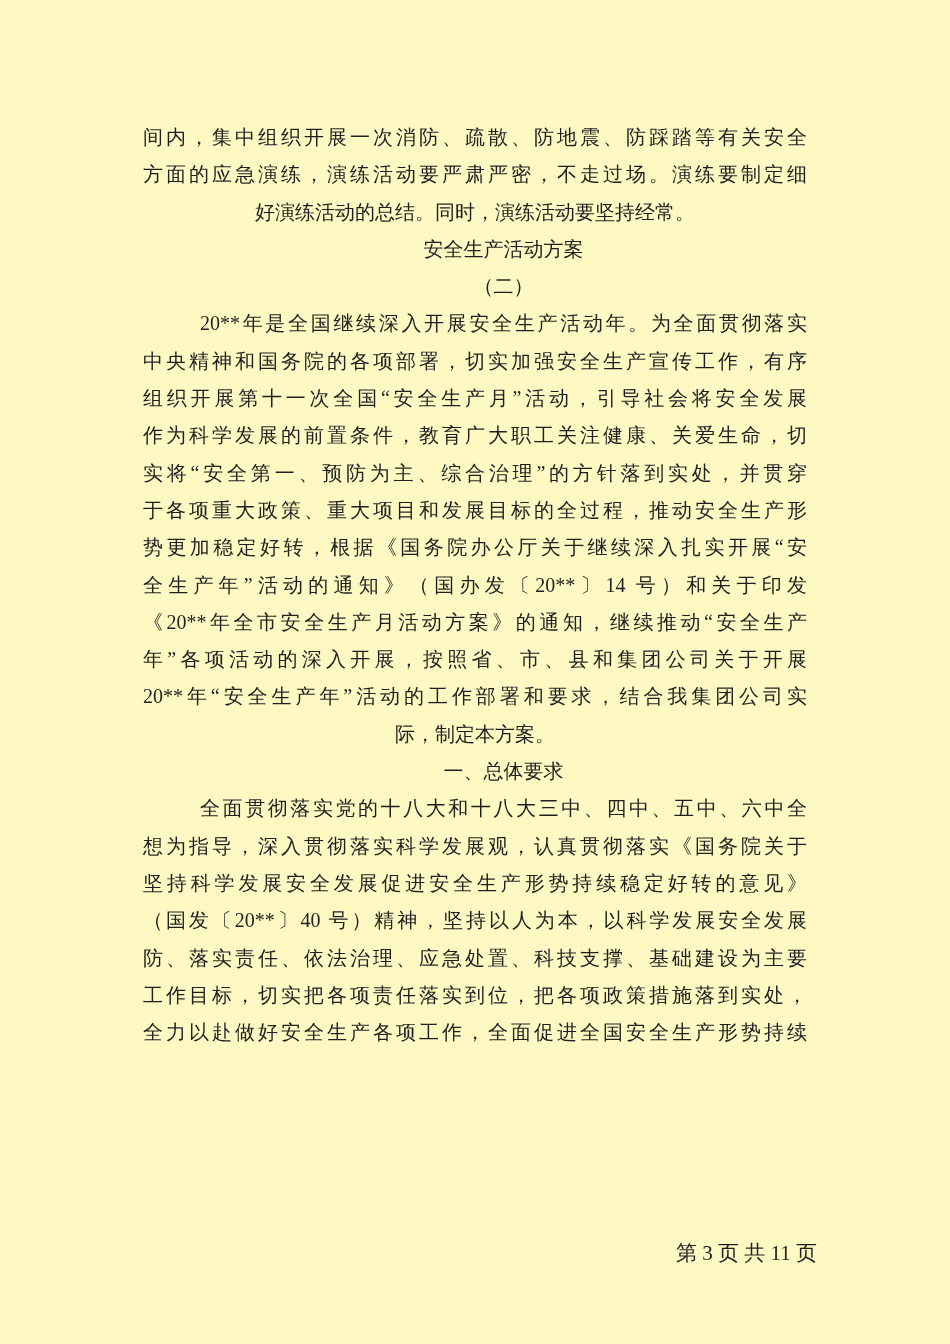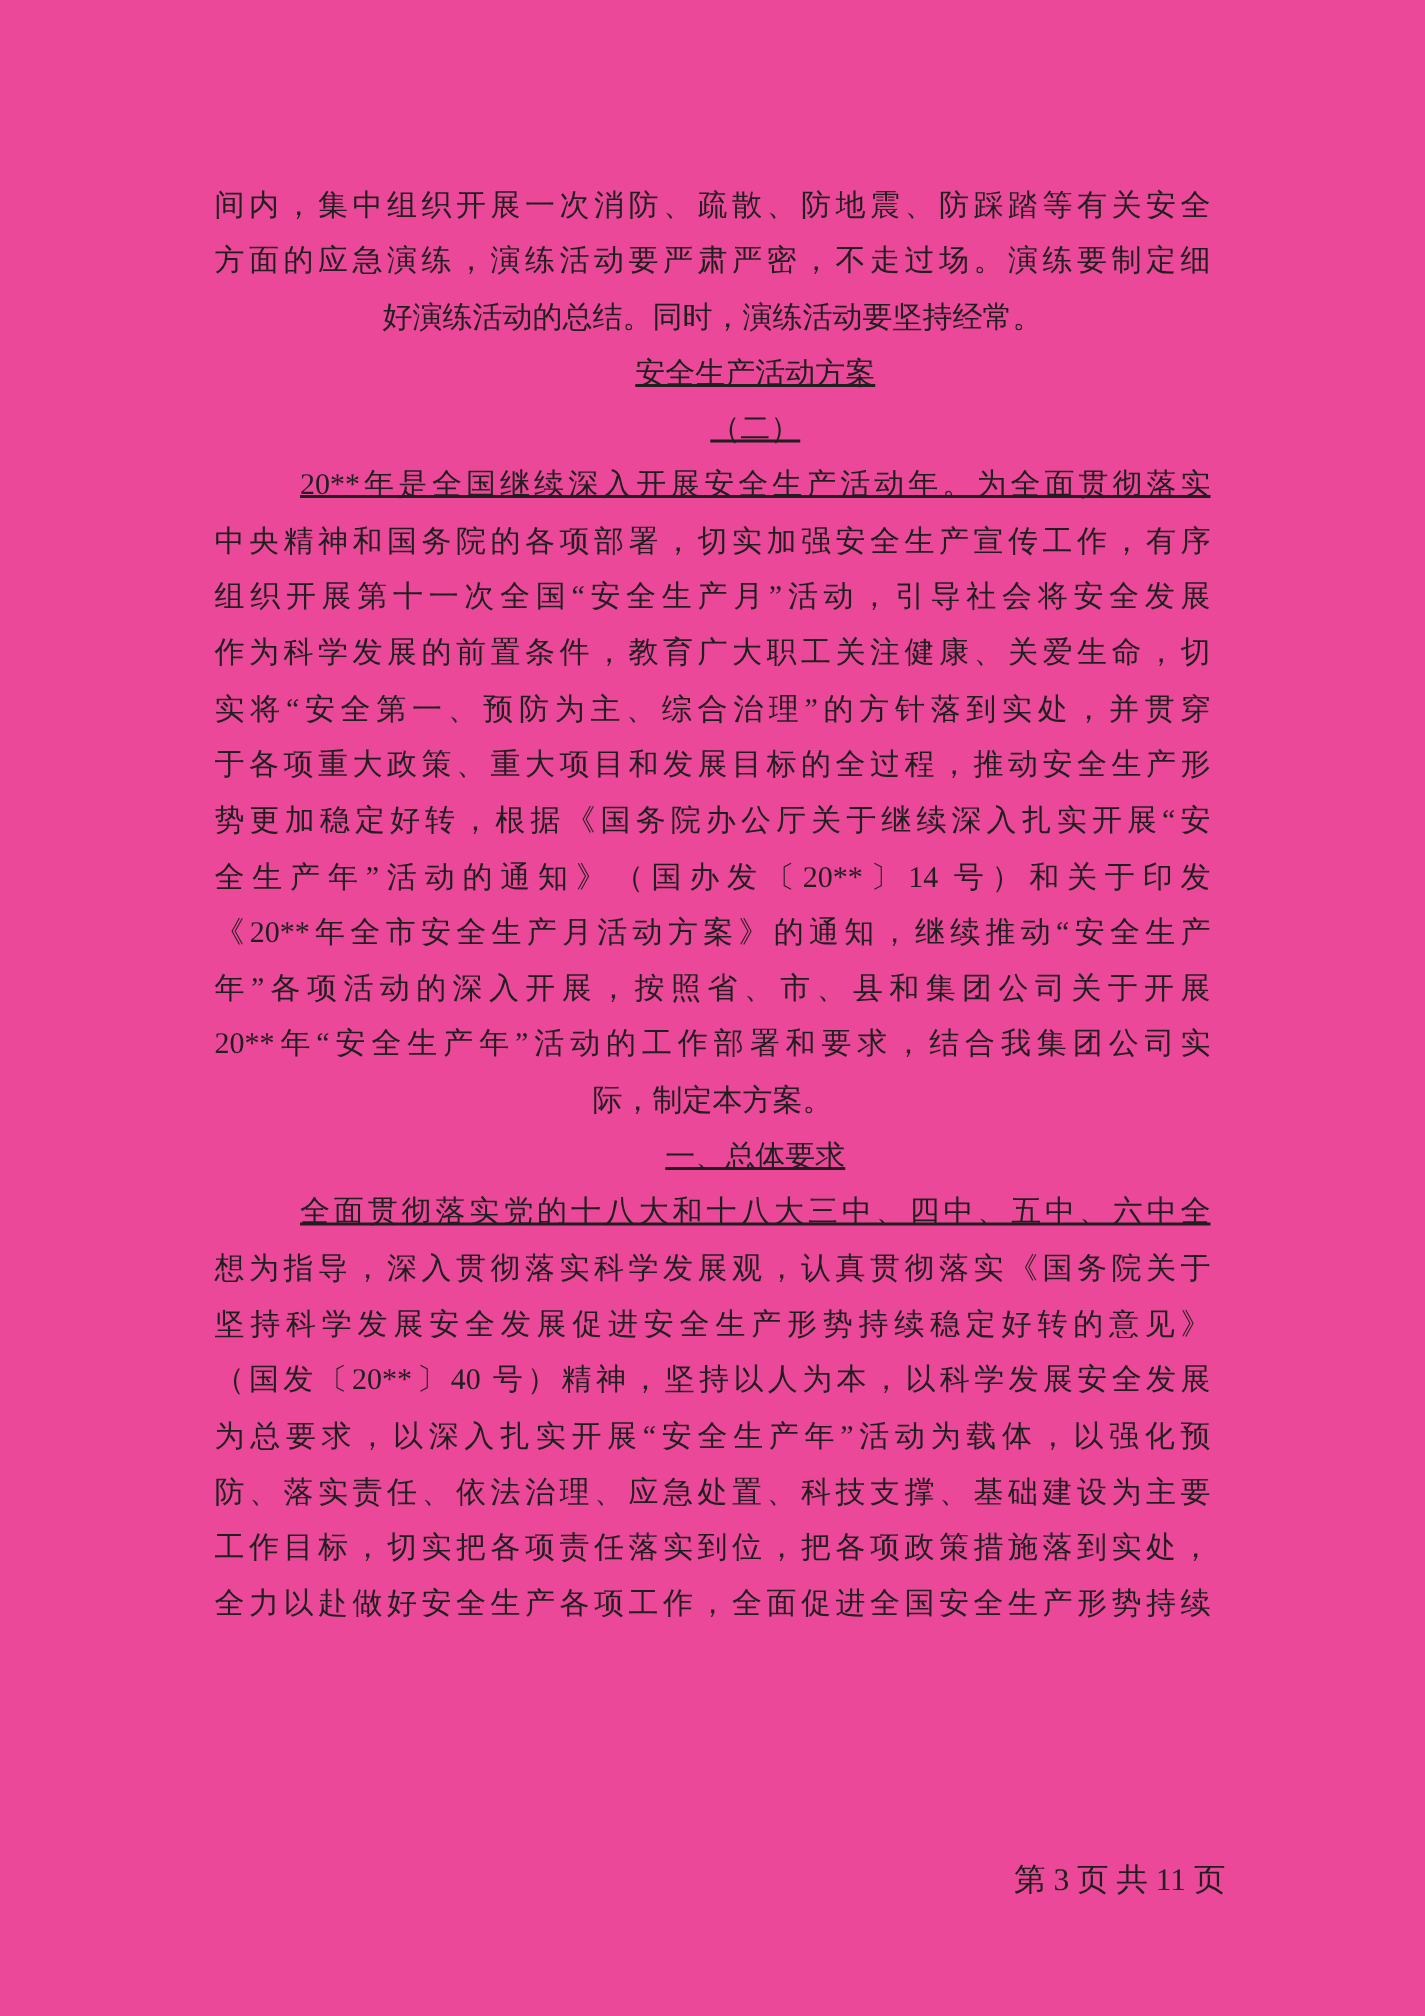--- a/index.html
+++ b/index.html
@@ -11,21 +11,21 @@
     width: 950px;
     height: 1344px;
     position: relative;
     overflow: hidden;
     font-family: "Liberation Serif", "DejaVu Serif", serif;
   }
   .page {
     position: absolute;
     left: 0; top: 0;
     width: 950px; height: 1344px;
-    background: #ec4899;
+    background: #fef9c3;
   }
   .text-block {
     position: absolute;
     left: 143px;
     top: 119px;
     width: 664px;
     font-size: 20px;
     line-height: 37.3px;
     color: #1f1f1f;
   }
@@ -33,21 +33,20 @@
     height: 37.3px;
     text-align: center;
     white-space: normal;
   }
   .line.fill {
     text-align: justify;
     text-align-last: justify;
   }
   .line.indent {
     padding-left: 57px;
-    text-decoration: underline;
   }
   .footer {
     position: absolute;
     left: 143px;
     top: 1243px;
     width: 674px;
     text-align: right;
     font-size: 21px;
     line-height: 20px;
     color: #1f1f1f;
@@ -74,21 +73,20 @@
       <div class="line fill">全生产年”活动的通知》（国办发〔20**〕14 号）和关于印发</div>
       <div class="line fill">《20**年全市安全生产月活动方案》的通知，继续推动“安全生产</div>
       <div class="line fill">年”各项活动的深入开展，按照省、市、县和集团公司关于开展</div>
       <div class="line fill">20**年“安全生产年”活动的工作部署和要求，结合我集团公司实</div>
       <div class="line">际，制定本方案。</div>
       <div class="line indent">一、总体要求</div>
       <div class="line fill indent">全面贯彻落实党的十八大和十八大三中、四中、五中、六中全</div>
       <div class="line fill">想为指导，深入贯彻落实科学发展观，认真贯彻落实《国务院关于</div>
       <div class="line fill">坚持科学发展安全发展促进安全生产形势持续稳定好转的意见》</div>
       <div class="line fill">（国发〔20**〕40 号）精神，坚持以人为本，以科学发展安全发展</div>
-      <div class="line fill">为总要求，以深入扎实开展“安全生产年”活动为载体，以强化预</div>
       <div class="line fill">防、落实责任、依法治理、应急处置、科技支撑、基础建设为主要</div>
       <div class="line fill">工作目标，切实把各项责任落实到位，把各项政策措施落到实处，</div>
       <div class="line fill">全力以赴做好安全生产各项工作，全面促进全国安全生产形势持续</div>
     </div>
 
   <div class="footer">
     <span>第 3 页 共 11 页</span>
   </div>
 
 </div>

